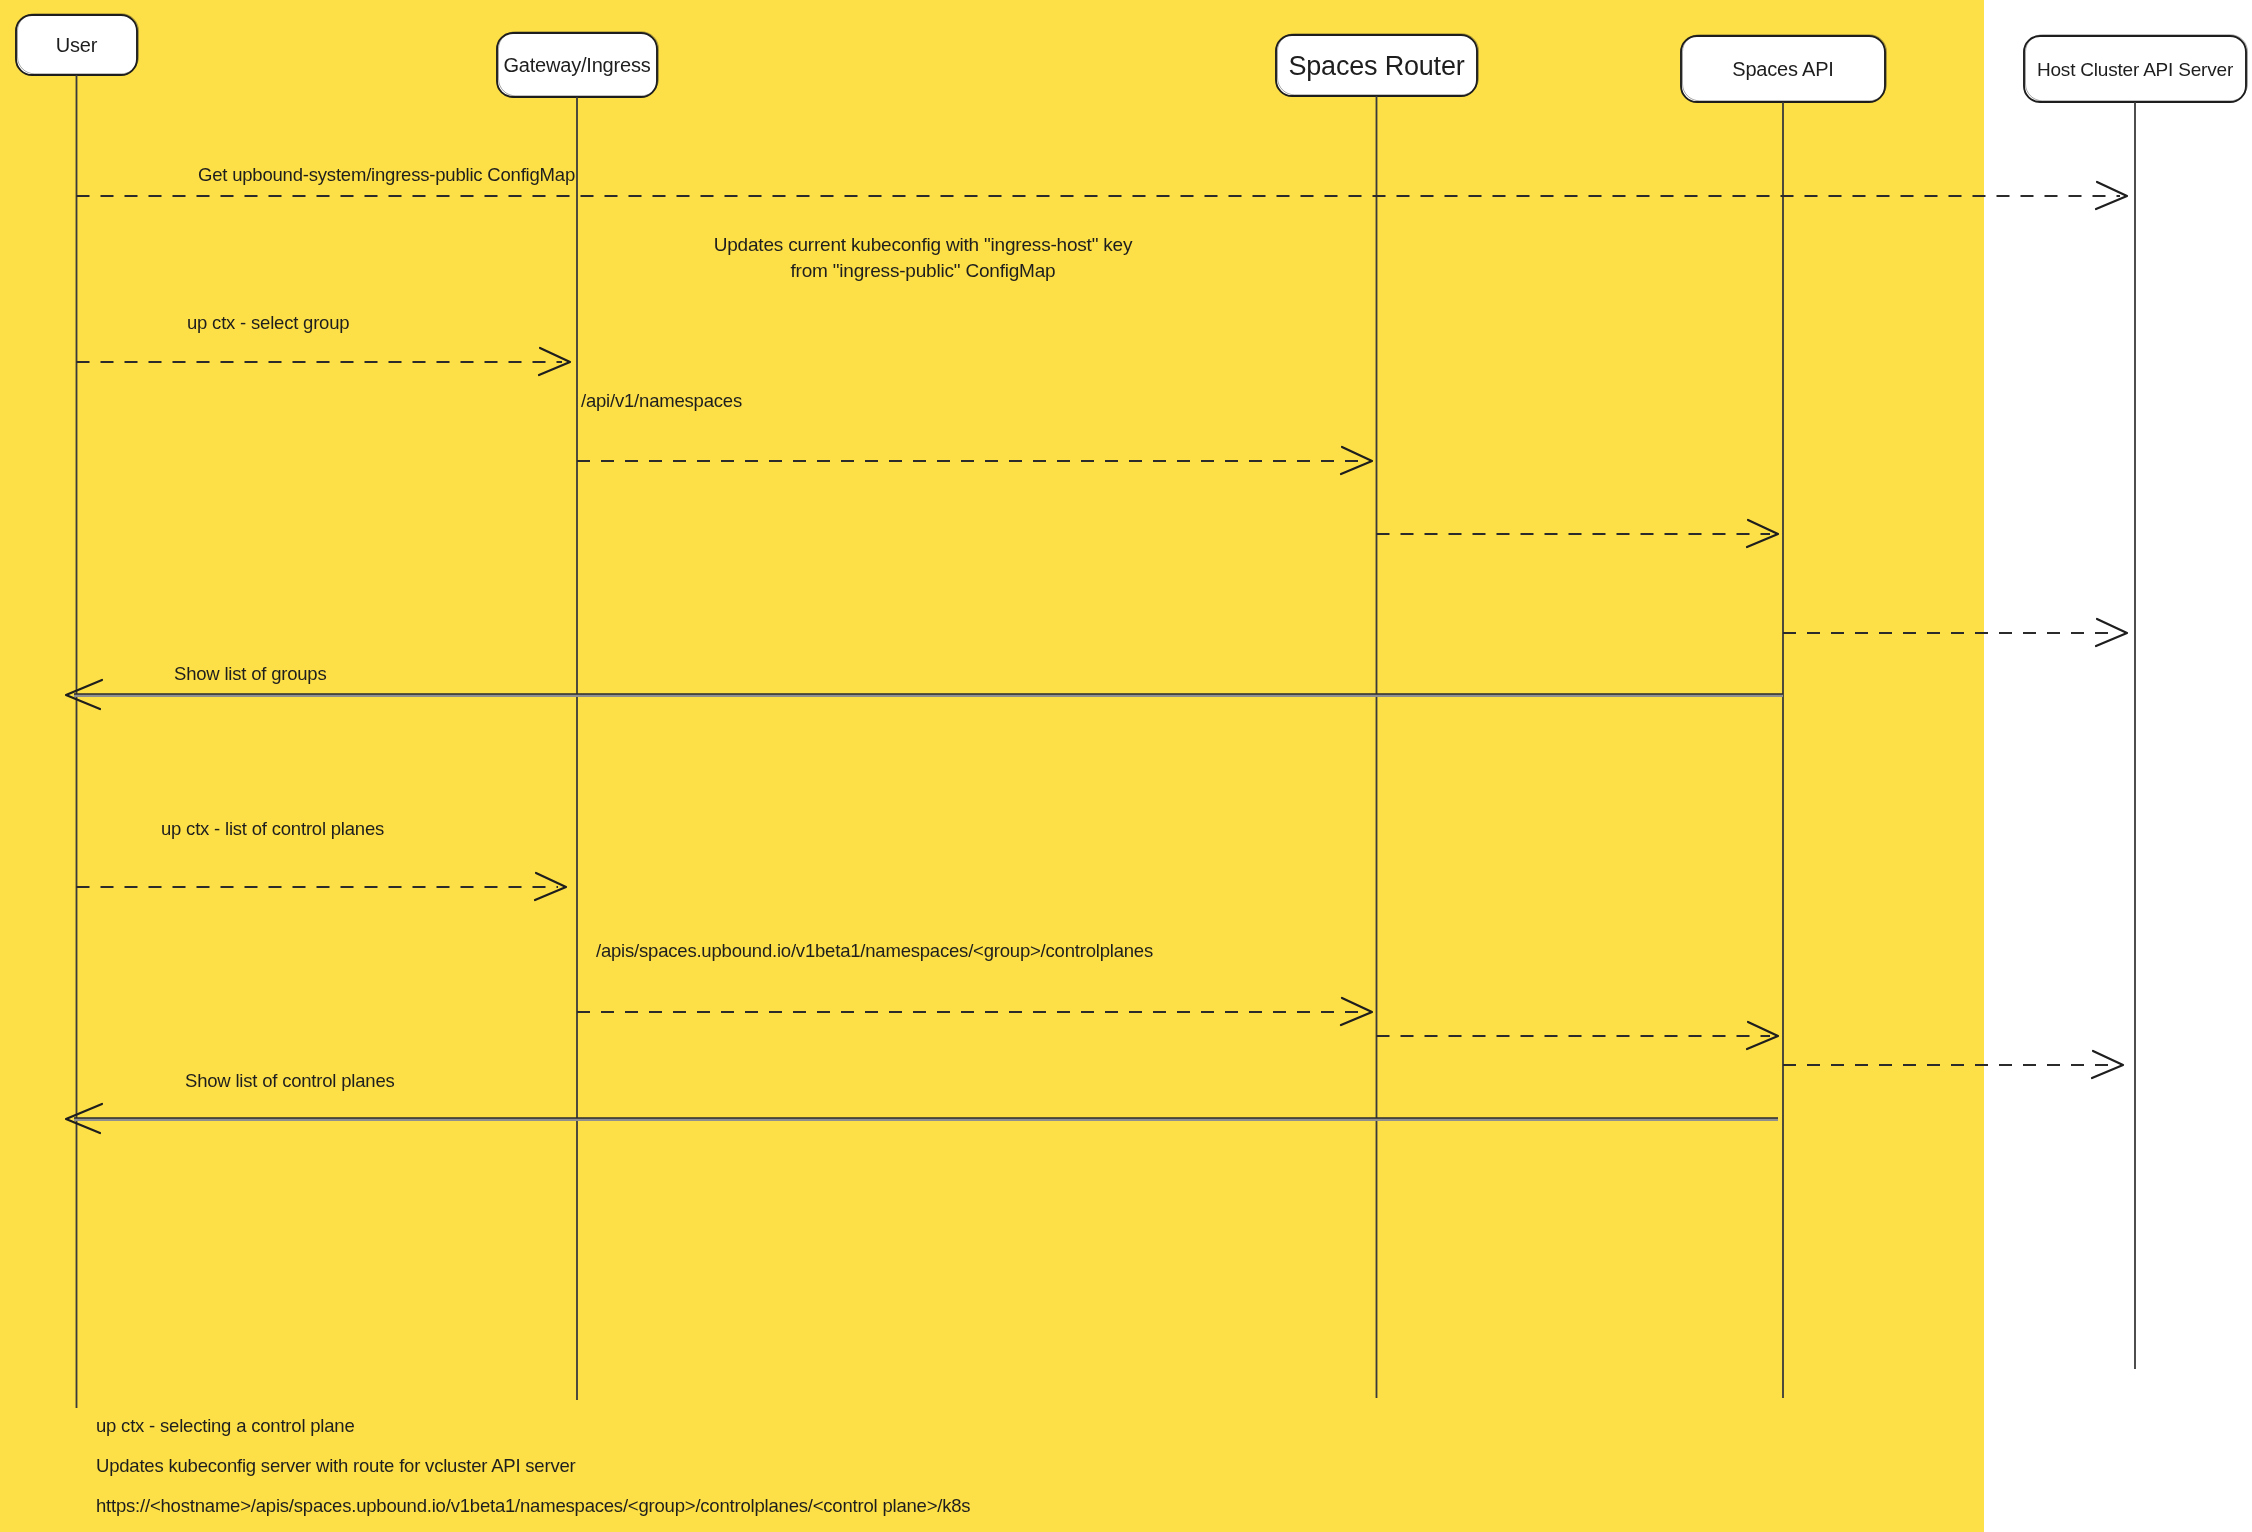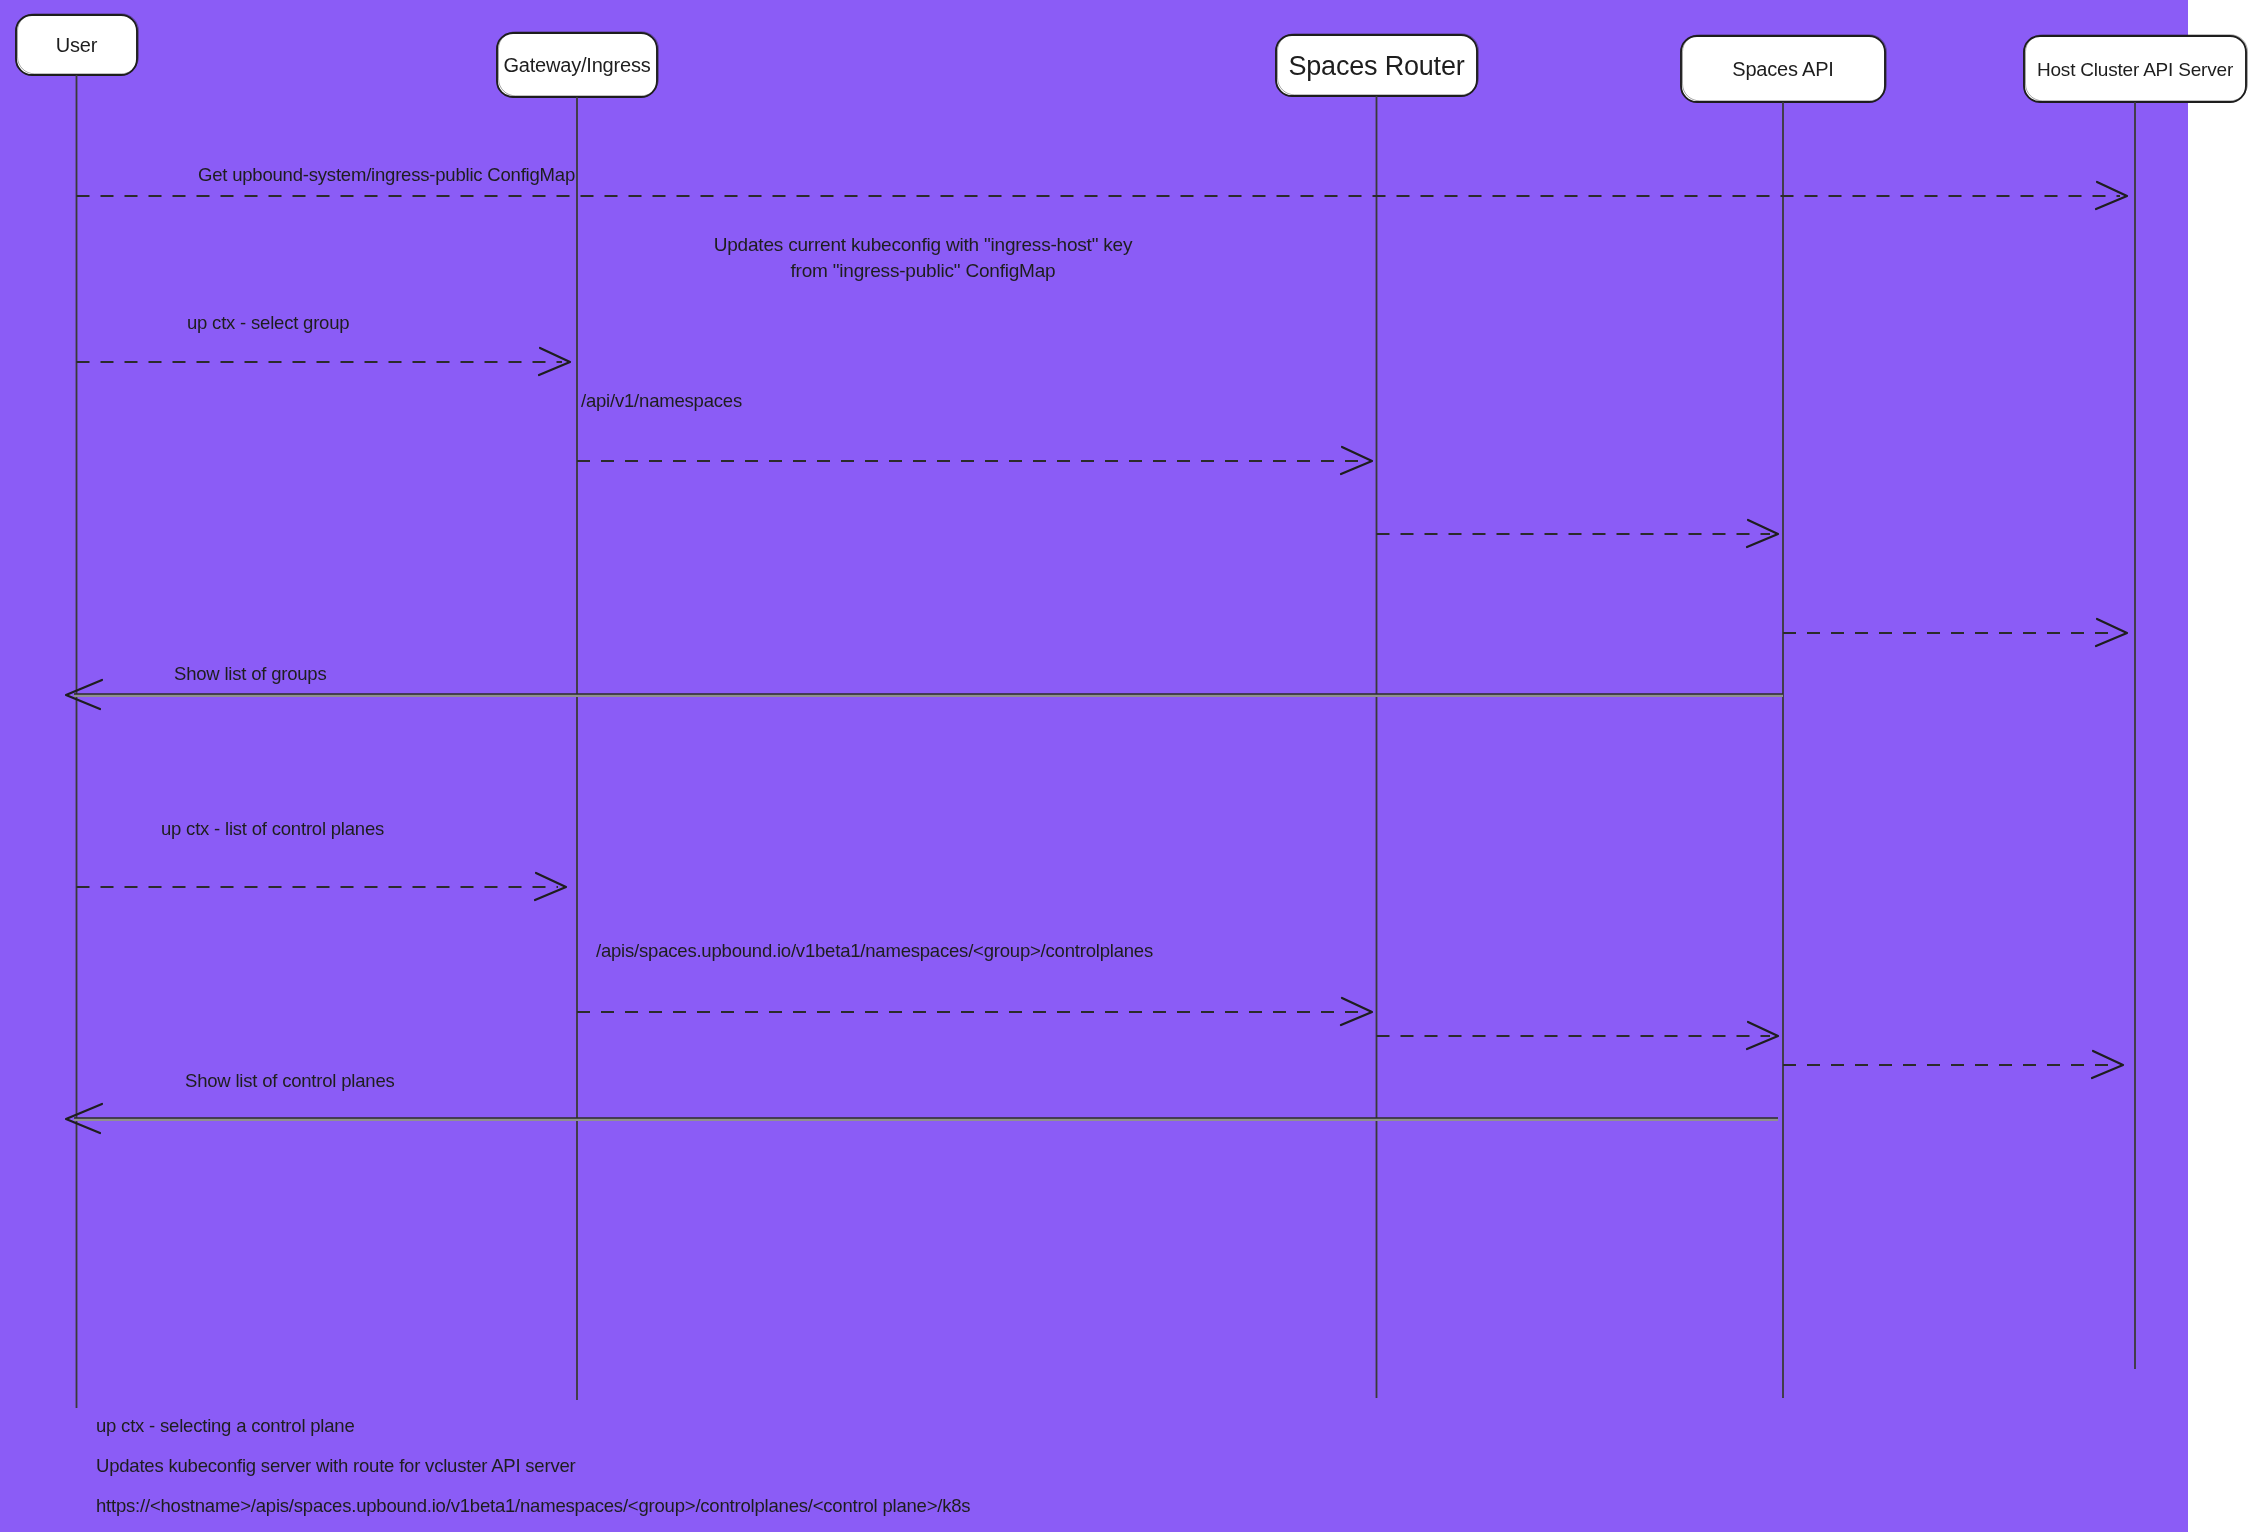--- a/index.html
+++ b/index.html
@@ -2,23 +2,23 @@
 <html><head>
 <meta charset="utf-8">
 <style>
   html, body {
     margin: 0;
     padding: 0;
     background: #ffffff;
   }
   #canvas {
     position: relative;
-    width: 2188px;
+    width: 1984px;
     height: 1532px;
-    background: #8b5cf6;
+    background: #fde047;
     font-family: "Liberation Sans", sans-serif;
   }
   svg text {
     fill: #1e1e1e;
     font-family: "Liberation Sans", sans-serif;
     letter-spacing: -0.2px;
   }
   .actor-label   { font-size: 20px; text-anchor: middle; }
   .actor-label-sm{ font-size: 19px; text-anchor: middle; }
   .actor-label-lg{ font-size: 27px; text-anchor: middle; }

